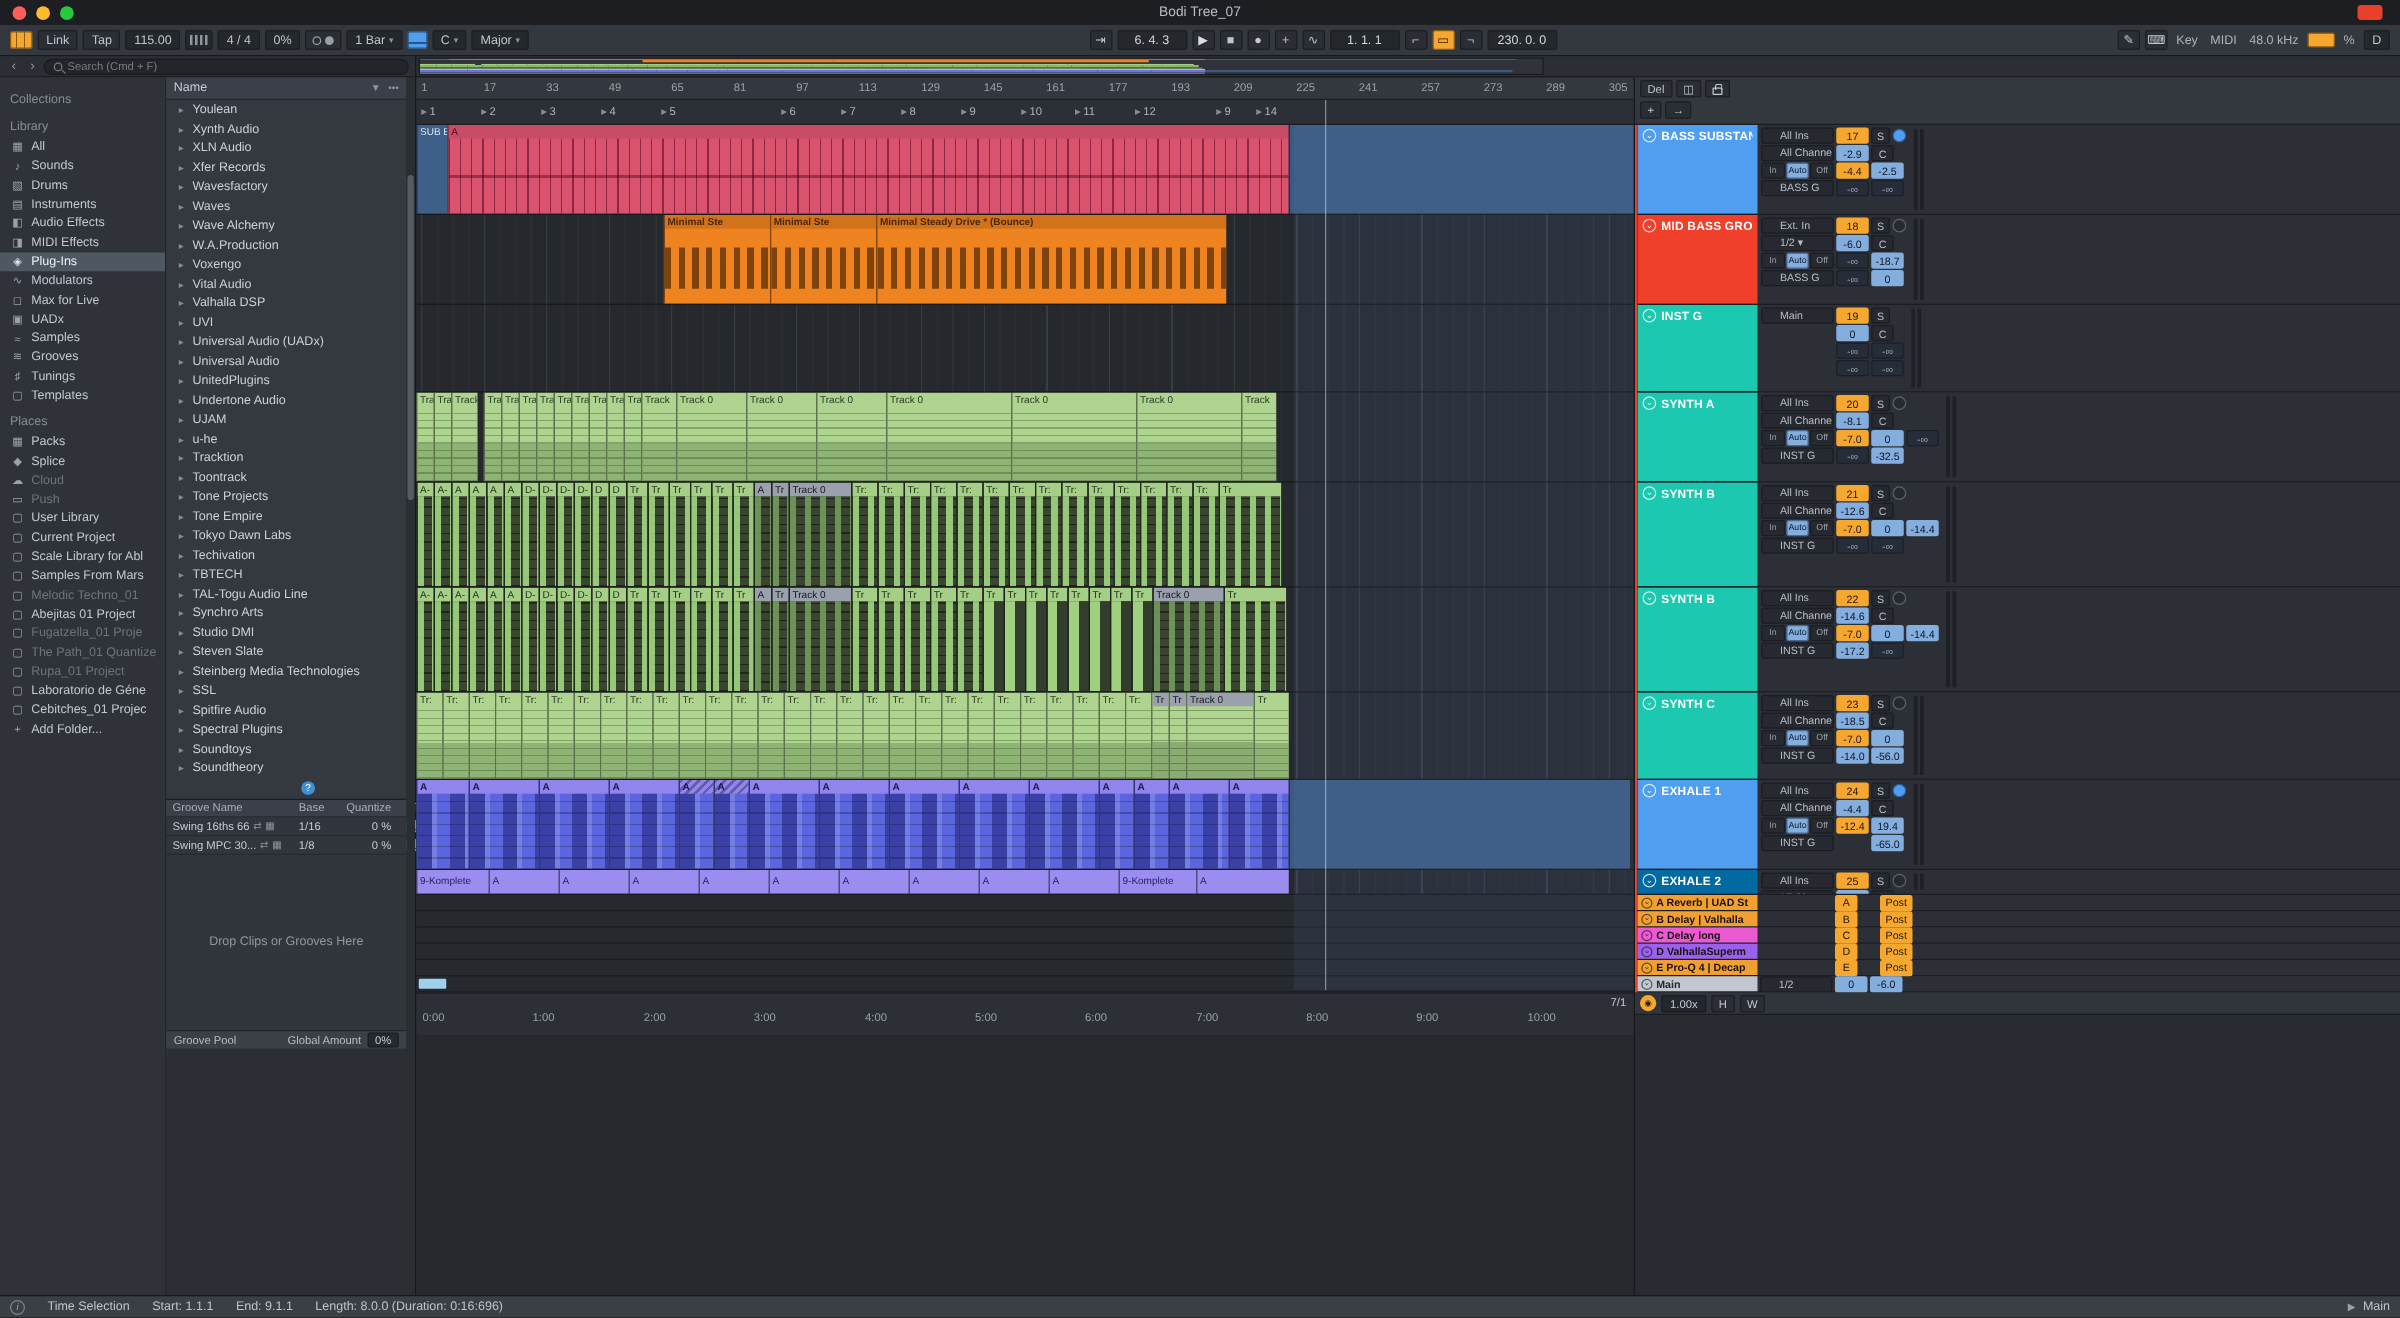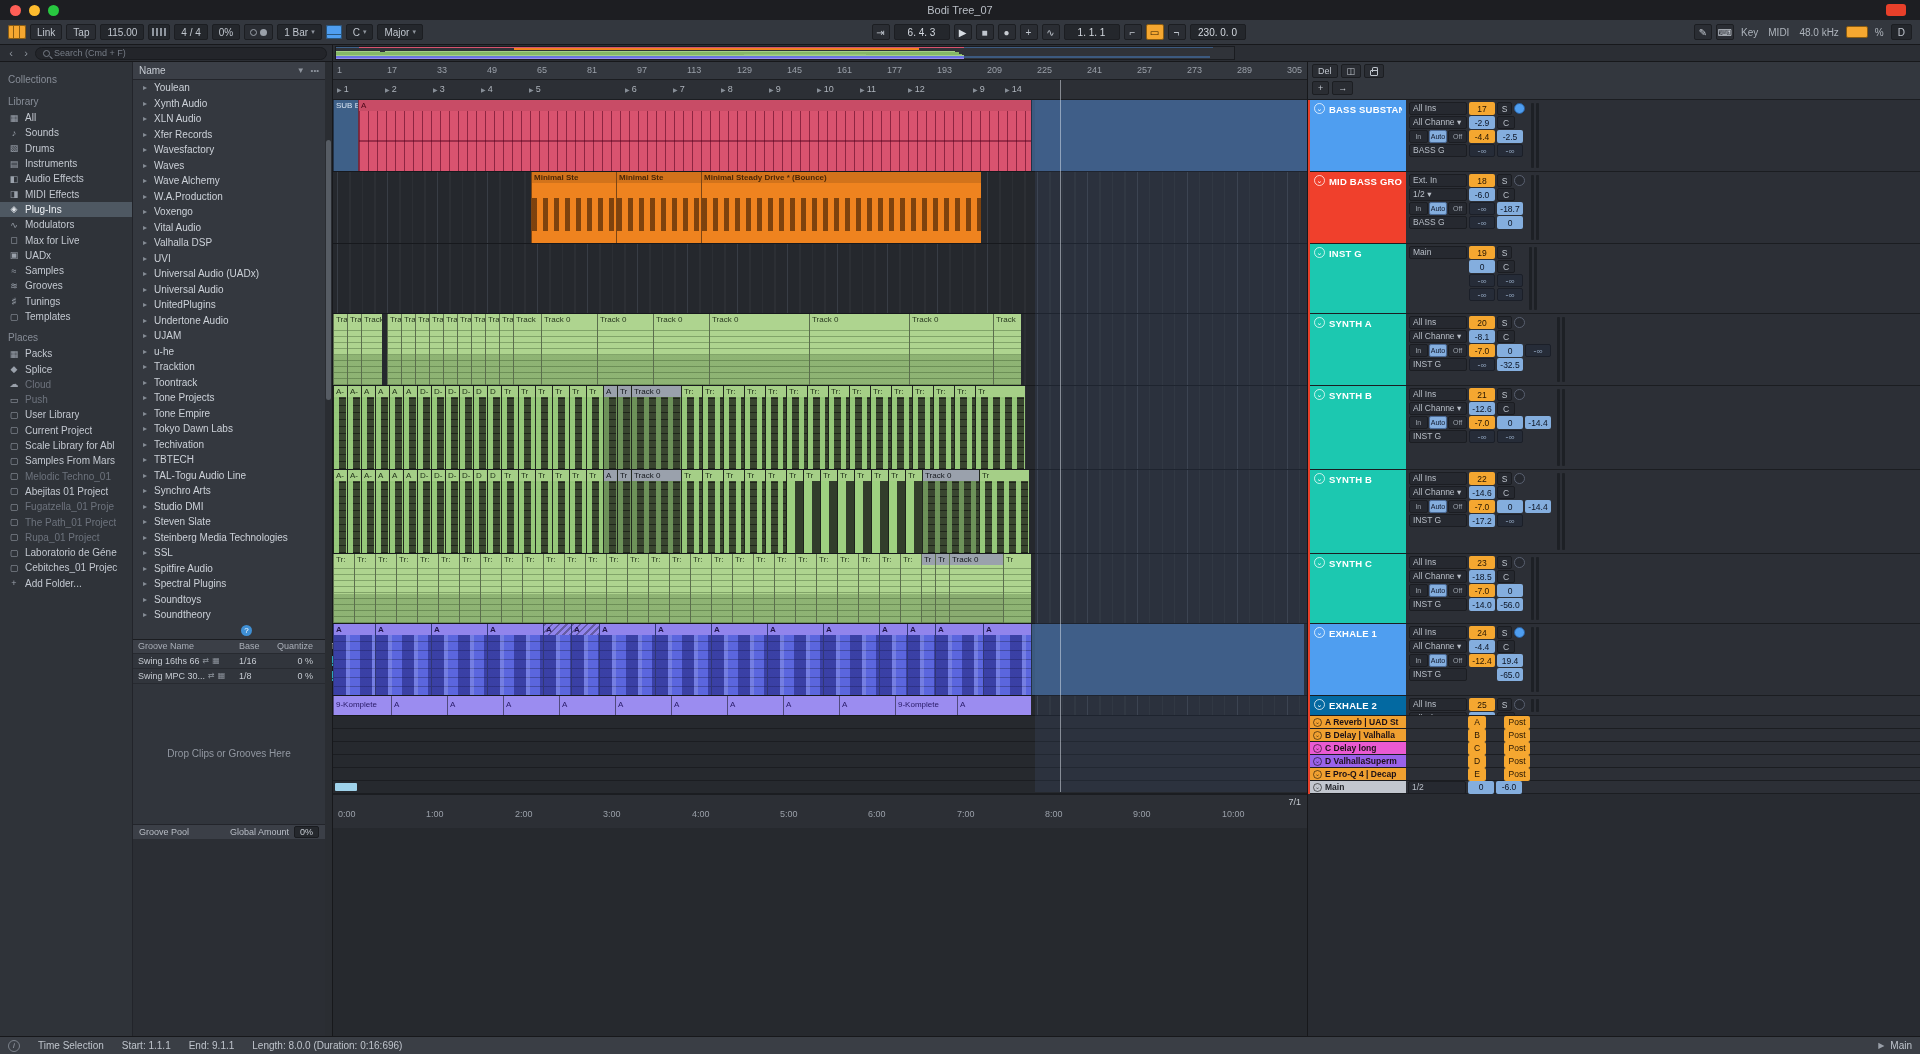--- a/index.html
+++ b/index.html
@@ -136,21 +136,21 @@
 .lockico{width:8px;height:6px;border:1px solid #c0c6ce;border-radius:1px;position:relative;margin-top:3px;display:inline-block}
 .lockico:before{content:'';position:absolute;top:-4px;left:1px;width:4px;height:4px;border:1px solid #c0c6ce;border-bottom:none;border-radius:2px 2px 0 0}
 .redwrap{border-left:2px solid #e8402a}
 .tk{display:flex;border-bottom:1px solid #1b1d21;background:#2c2f36;position:relative;overflow:hidden}
 .tk-name{width:96px;flex:0 0 96px;padding:3px 4px;display:flex;gap:4px;color:#fff;font-size:9.5px;overflow:hidden;align-items:flex-start}
 .tk-fold{width:11px;height:11px;flex:0 0 11px;border:1px solid rgba(255,255,255,.75);border-radius:50%;font-size:7px;line-height:9px;text-align:center;color:#fff}
 .tk-fold.sm{width:9px;height:9px;flex:0 0 9px;line-height:7px;font-size:6px;border-color:rgba(0,0,0,.55);color:rgba(0,0,0,.65)}
 .tk-lab{white-space:nowrap;overflow:hidden;font-weight:bold;letter-spacing:.2px;padding-top:1px}
 .tk-grid{display:flex;flex-direction:column;gap:1px;padding:2px 3px;align-self:flex-start}
 .tk-row{display:flex;gap:2px;height:13px;align-items:center}
-.dd{width:58px;flex:0 0 58px;background:#262930;border:1px solid #1b1d22;border-radius:2px;color:#b9bfc8;font-size:8.5px;padding:0 3px;height:13px;line-height:11px;white-space:nowrap;overflow:hidden;display:inline-block}
+.dd{width:58px;flex:0 0 58px;background:#262930;border:1px solid #1b1d22;border-radius:2px;color:#b9bfc8;font-size:8.5px;padding:0 14px;height:13px;line-height:11px;white-space:nowrap;overflow:hidden;display:inline-block}
 .dd.ghost{visibility:hidden}
 .vb{min-width:26px;height:13px;border-radius:2px;font-size:8.5px;display:inline-flex;align-items:center;justify-content:center;padding:0 2px;white-space:nowrap}
 .vb.amber{background:#f5a730;color:#241503}
 .vb.blue{background:#84aede;color:#0d1524}
 .vb.gray{background:#262930;border:1px solid #1b1d22;color:#b9bfc8;min-width:18px}
 .vb.dark{background:#262c38;border:1px solid #1b1f28;color:#8fa3bd}
 .vb-sp{display:inline-block;min-width:26px;height:13px}
 .sbtn{width:15px;flex:0 0 15px;height:13px;background:#262930;border:1px solid #1b1d22;border-radius:2px;color:#c0c6ce;font-size:8.5px;display:inline-flex;align-items:center;justify-content:center}
 .arm{width:11px;height:11px;border-radius:50%;border:1px solid #596070;background:#262930;display:inline-block}
 .arm.on{background:#4f9ef0;border-color:#2a5f9e}
@@ -537,21 +537,21 @@
           <div class="sb-item">
             <span class="sb-ico">▢</span>
             <span class="sb-lab">Abejitas 01  Project</span>
           </div>
           <div class="sb-item dim">
             <span class="sb-ico">▢</span>
             <span class="sb-lab">Fugatzella_01 Proje</span>
           </div>
           <div class="sb-item dim">
             <span class="sb-ico">▢</span>
-            <span class="sb-lab">The Path_01 Project</span>
+            <span class="sb-lab">The Path_01 Quantize</span>
           </div>
           <div class="sb-item dim">
             <span class="sb-ico">▢</span>
             <span class="sb-lab">Rupa_01 Project</span>
           </div>
           <div class="sb-item">
             <span class="sb-ico">▢</span>
             <span class="sb-lab">Laboratorio de Géne</span>
           </div>
           <div class="sb-item">
@@ -1897,20 +1897,26 @@
         <div class="mainrow">
           <div class="main-name">
             <span class="tk-fold sm">⌄</span>
             <span>Main</span>
           </div>
           <span class="dd"><span>1/2</span></span>
           <span class="vb blue">0</span>
           <span class="vb blue">-6.0</span>
         </div>
       </div>
+      <div class="zoomrow">
+        <span class="zr-ico">◉</span>
+        <span class="spdbox">1.00x</span>
+        <span class="pbtn">H</span>
+        <span class="pbtn">W</span>
+      </div>
       <div class="panel-void"></div>
     </div>
   </div>
 
   <div class="status">
     <span class="st-ico">i</span>
     <span>Time Selection</span>
     <span>Start: 1.1.1</span>
     <span>End: 9.1.1</span>
     <span>Length: 8.0.0  (Duration: 0:16:696)</span>

